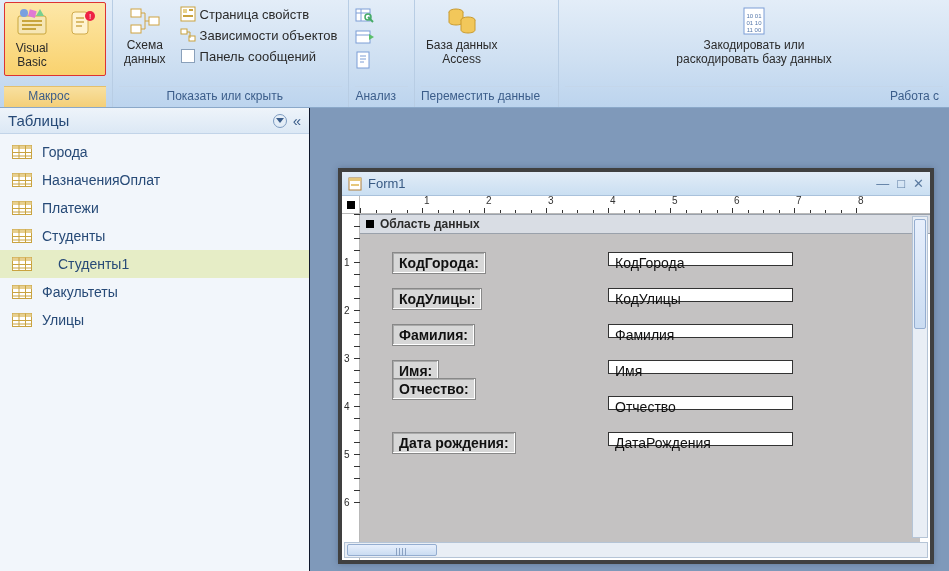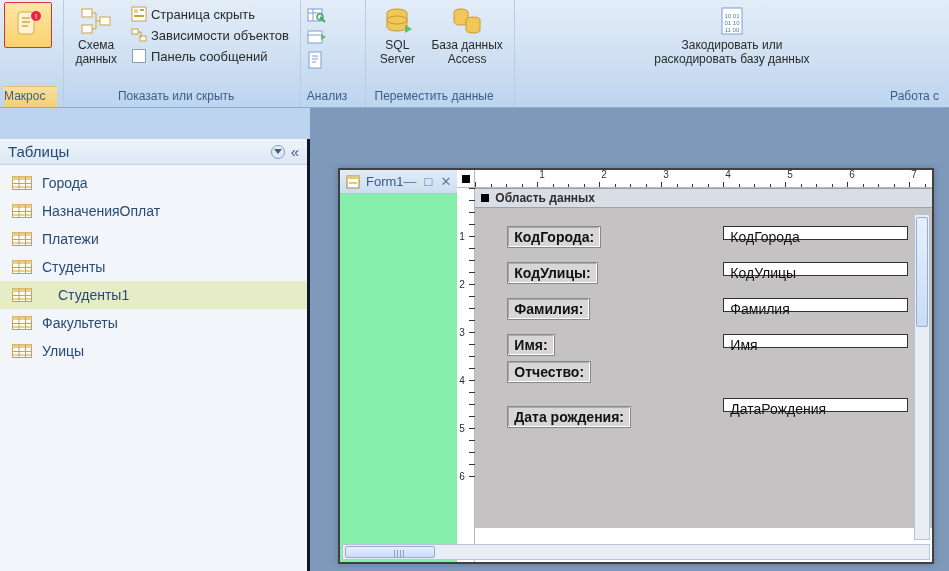--- a/index.html
+++ b/index.html
@@ -72,24 +72,23 @@
   .v-icons .icon { width:20px; height:20px; }
 
   
   .main {
     display: flex;
     height: calc(571px - 108px);
   }
   .nav {
     width: 310px;
     background: #f2f6fb;
-    border-right: 3px solid #0f172a;
+    border-right: 1px solid #0f172a;
     display: flex;
     flex-direction: column;
-    margin-top: 31px;
   }
   .nav-header {
     display: flex; align-items: center; justify-content: space-between;
     padding: 4px 8px;
     background: linear-gradient(#eef4fa,#dce8f5);
     border-bottom: 1px solid #c2d4e8;
     font-size: 15px; color: #274a77;
   }
   .nav-header .controls { display:flex; gap:6px; align-items:center; color:#3b5d8a;}
   .nav-list { padding: 4px 0; overflow:auto; }
@@ -106,24 +105,24 @@
     background: #7f99ba;
     position: relative;
     overflow: hidden;
   }
 
   
   .mdi-window {
     position: absolute;
     left: 28px; top: 60px;
     width: 596px; height: 396px;
-    background: #86efac;
-    border: 2px solid #404040;
+    background: #ffffff;
+    border: 4px solid #404040;
     box-shadow: 0 0 6px rgba(40,60,90,.35);
-    display: flex; flex-direction: row;
+    display: flex; flex-direction: column;
   }
   .mdi-title {
     height: 24px;
     background: linear-gradient(#e2ecf7,#cadff2);
     border-bottom: 1px solid #a9c1db;
     display:flex; align-items:center; justify-content:space-between;
     padding: 0 6px;
     font-size: 13px; color:#385a84;
   }
   .mdi-title .left { display:flex; align-items:center; gap:6px;}
@@ -194,20 +193,35 @@
 </style>
 </head>
 <body>
 
 <div class="ribbon">
 
   <div class="ribbon-group" style="padding-left:4px;">
     <div class="ribbon-group-body">
       <div class="highlight-red">
         <div class="highlight-red-inner">
+          <div class="big-btn">
+            <span class="icon">
+              <svg viewBox="0 0 32 32">
+                  <rect x="2" y="8" width="28" height="18" rx="2" fill="#f6e6b5" stroke="#c9a63d"></rect>
+                  <rect x="6" y="12" width="20" height="2" fill="#c9a63d"></rect>
+                  <rect x="6" y="16" width="20" height="2" fill="#c9a63d"></rect>
+                  <rect x="6" y="20" width="14" height="2" fill="#c9a63d"></rect>
+                  <circle cx="8" cy="5" r="4" fill="#7aa0e0"></circle>
+                  <rect x="13" y="2" width="7" height="7" fill="#e07ad4" transform="rotate(15 16 5)"></rect>
+                  <polygon points="24,1 28,8 20,8" fill="#78cf8f"></polygon>
+                </svg>
+            </span>
+            <span style="white-space:pre-line;">Visual
+Basic</span>
+          </div>
           <div class="big-btn" style="min-width:28px;">
             <span class="icon">
               <svg viewBox="0 0 32 32">
                   <rect x="6" y="4" width="16" height="22" rx="3" fill="#fff3cf" stroke="#d0ab4c"></rect>
                   <path d="M10 10h8M10 14h8M10 18h6" stroke="#d0ab4c" stroke-width="1.3"></path>
                   <circle cx="24" cy="8" r="5" fill="#e24"></circle>
                   <text x="24" y="11" font-size="8" text-anchor="middle" fill="#fff">!</text>
                 </svg>
             </span>
           </div>
@@ -234,21 +248,21 @@
       <div class="small-list">
         <div class="small-btn">
           <span class="icon">
               <svg viewBox="0 0 16 16">
                 <rect x="1" y="1" width="14" height="14" fill="#fff" stroke="#c9a23e"></rect>
                 <rect x="3" y="3" width="4" height="4" fill="#e7d18b"></rect>
                 <rect x="9" y="3" width="4" height="2" fill="#c9a23e"></rect>
                 <rect x="3" y="9" width="10" height="2" fill="#c9a23e"></rect>
               </svg>
             </span>
-          <span>Страница скрыть</span>
+          <span>Страница свойств</span>
         </div>
         <div class="small-btn">
           <span class="icon">
               <svg viewBox="0 0 16 16">
                 <rect x="1" y="2" width="6" height="5" fill="#fff" stroke="#c9a23e"></rect>
                 <rect x="9" y="9" width="6" height="5" fill="#fff" stroke="#c9a23e"></rect>
                 <path d="M7 5h3v6" stroke="#c9a23e" fill="none"></path>
               </svg>
             </span>
           <span>Зависимости объектов</span>
@@ -290,32 +304,20 @@
               <path d="M5 6h6M5 9h6M5 12h4" stroke="#7c9ed6"></path>
             </svg>
           </span>
       </div>
     </div>
     <div class="ribbon-group-label">Анализ</div>
   </div>
 
   <div class="ribbon-group">
     <div class="ribbon-group-body">
-      <div class="big-btn">
-        <span class="icon">
-            <svg viewBox="0 0 32 32">
-              <ellipse cx="16" cy="8" rx="10" ry="4" fill="#f2c75a" stroke="#c99a2e"></ellipse>
-              <path d="M6 8v14c0 2.2 4.5 4 10 4s10-1.8 10-4V8" fill="#f2c75a" stroke="#c99a2e"></path>
-              <ellipse cx="16" cy="15" rx="10" ry="4" fill="none" stroke="#c99a2e"></ellipse>
-              <polygon points="24,20 31,24 24,28" fill="#5bbf6a"></polygon>
-            </svg>
-          </span>
-        <span style="white-space:pre-line;">SQL
-Server</span>
-      </div>
       <div class="big-btn">
         <span class="icon">
             <svg viewBox="0 0 32 32">
               <ellipse cx="10" cy="7" rx="7" ry="3" fill="#f2c75a" stroke="#c99a2e"></ellipse>
               <path d="M3 7v10c0 1.7 3.1 3 7 3s7-1.3 7-3V7" fill="#f2c75a" stroke="#c99a2e"></path>
               <ellipse cx="22" cy="15" rx="7" ry="3" fill="#f2c75a" stroke="#c99a2e"></ellipse>
               <path d="M15 15v10c0 1.7 3.1 3 7 3s7-1.3 7-3V15" fill="#f2c75a" stroke="#c99a2e"></path>
             </svg>
           </span>
         <span style="white-space:pre-line;">База данных
@@ -556,23 +558,24 @@
             </div>
             <div class="canvas" id="canvas">
                 <div class="lbl" style="left: 32px; top: 18px;">КодГорода:</div>
                 <div class="fld" style="left: 248px; top: 18px;">КодГорода</div>
                 <div class="lbl" style="left: 32px; top: 54px;">КодУлицы:</div>
                 <div class="fld" style="left: 248px; top: 54px;">КодУлицы</div>
                 <div class="lbl" style="left: 32px; top: 90px;">Фамилия:</div>
                 <div class="fld" style="left: 248px; top: 90px;">Фамилия</div>
                 <div class="lbl" style="left: 32px; top: 126px;">Имя:</div>
                 <div class="fld" style="left: 248px; top: 126px;">Имя</div>
-                <div class="lbl" style="left: 32px; top: 153px;">Отчество:</div>
+                <div class="lbl" style="left: 32px; top: 144px;">Отчество:</div>
+                <div class="fld" style="left: 248px; top: 162px;">Отчество</div>
                 <div class="lbl" style="left: 32px; top: 198px;">Дата рождения:</div>
-                <div class="fld" style="left: 248px; top: 190px;">ДатаРождения</div>
+                <div class="fld" style="left: 248px; top: 198px;">ДатаРождения</div>
               </div>
           </div>
         </div>
         <div class="designer-scroll-v">
             <div class="thumb"></div>
           </div>
         <div class="designer-scroll-h">
             <div class="thumb">
               <div class="grip"></div>
             </div>

